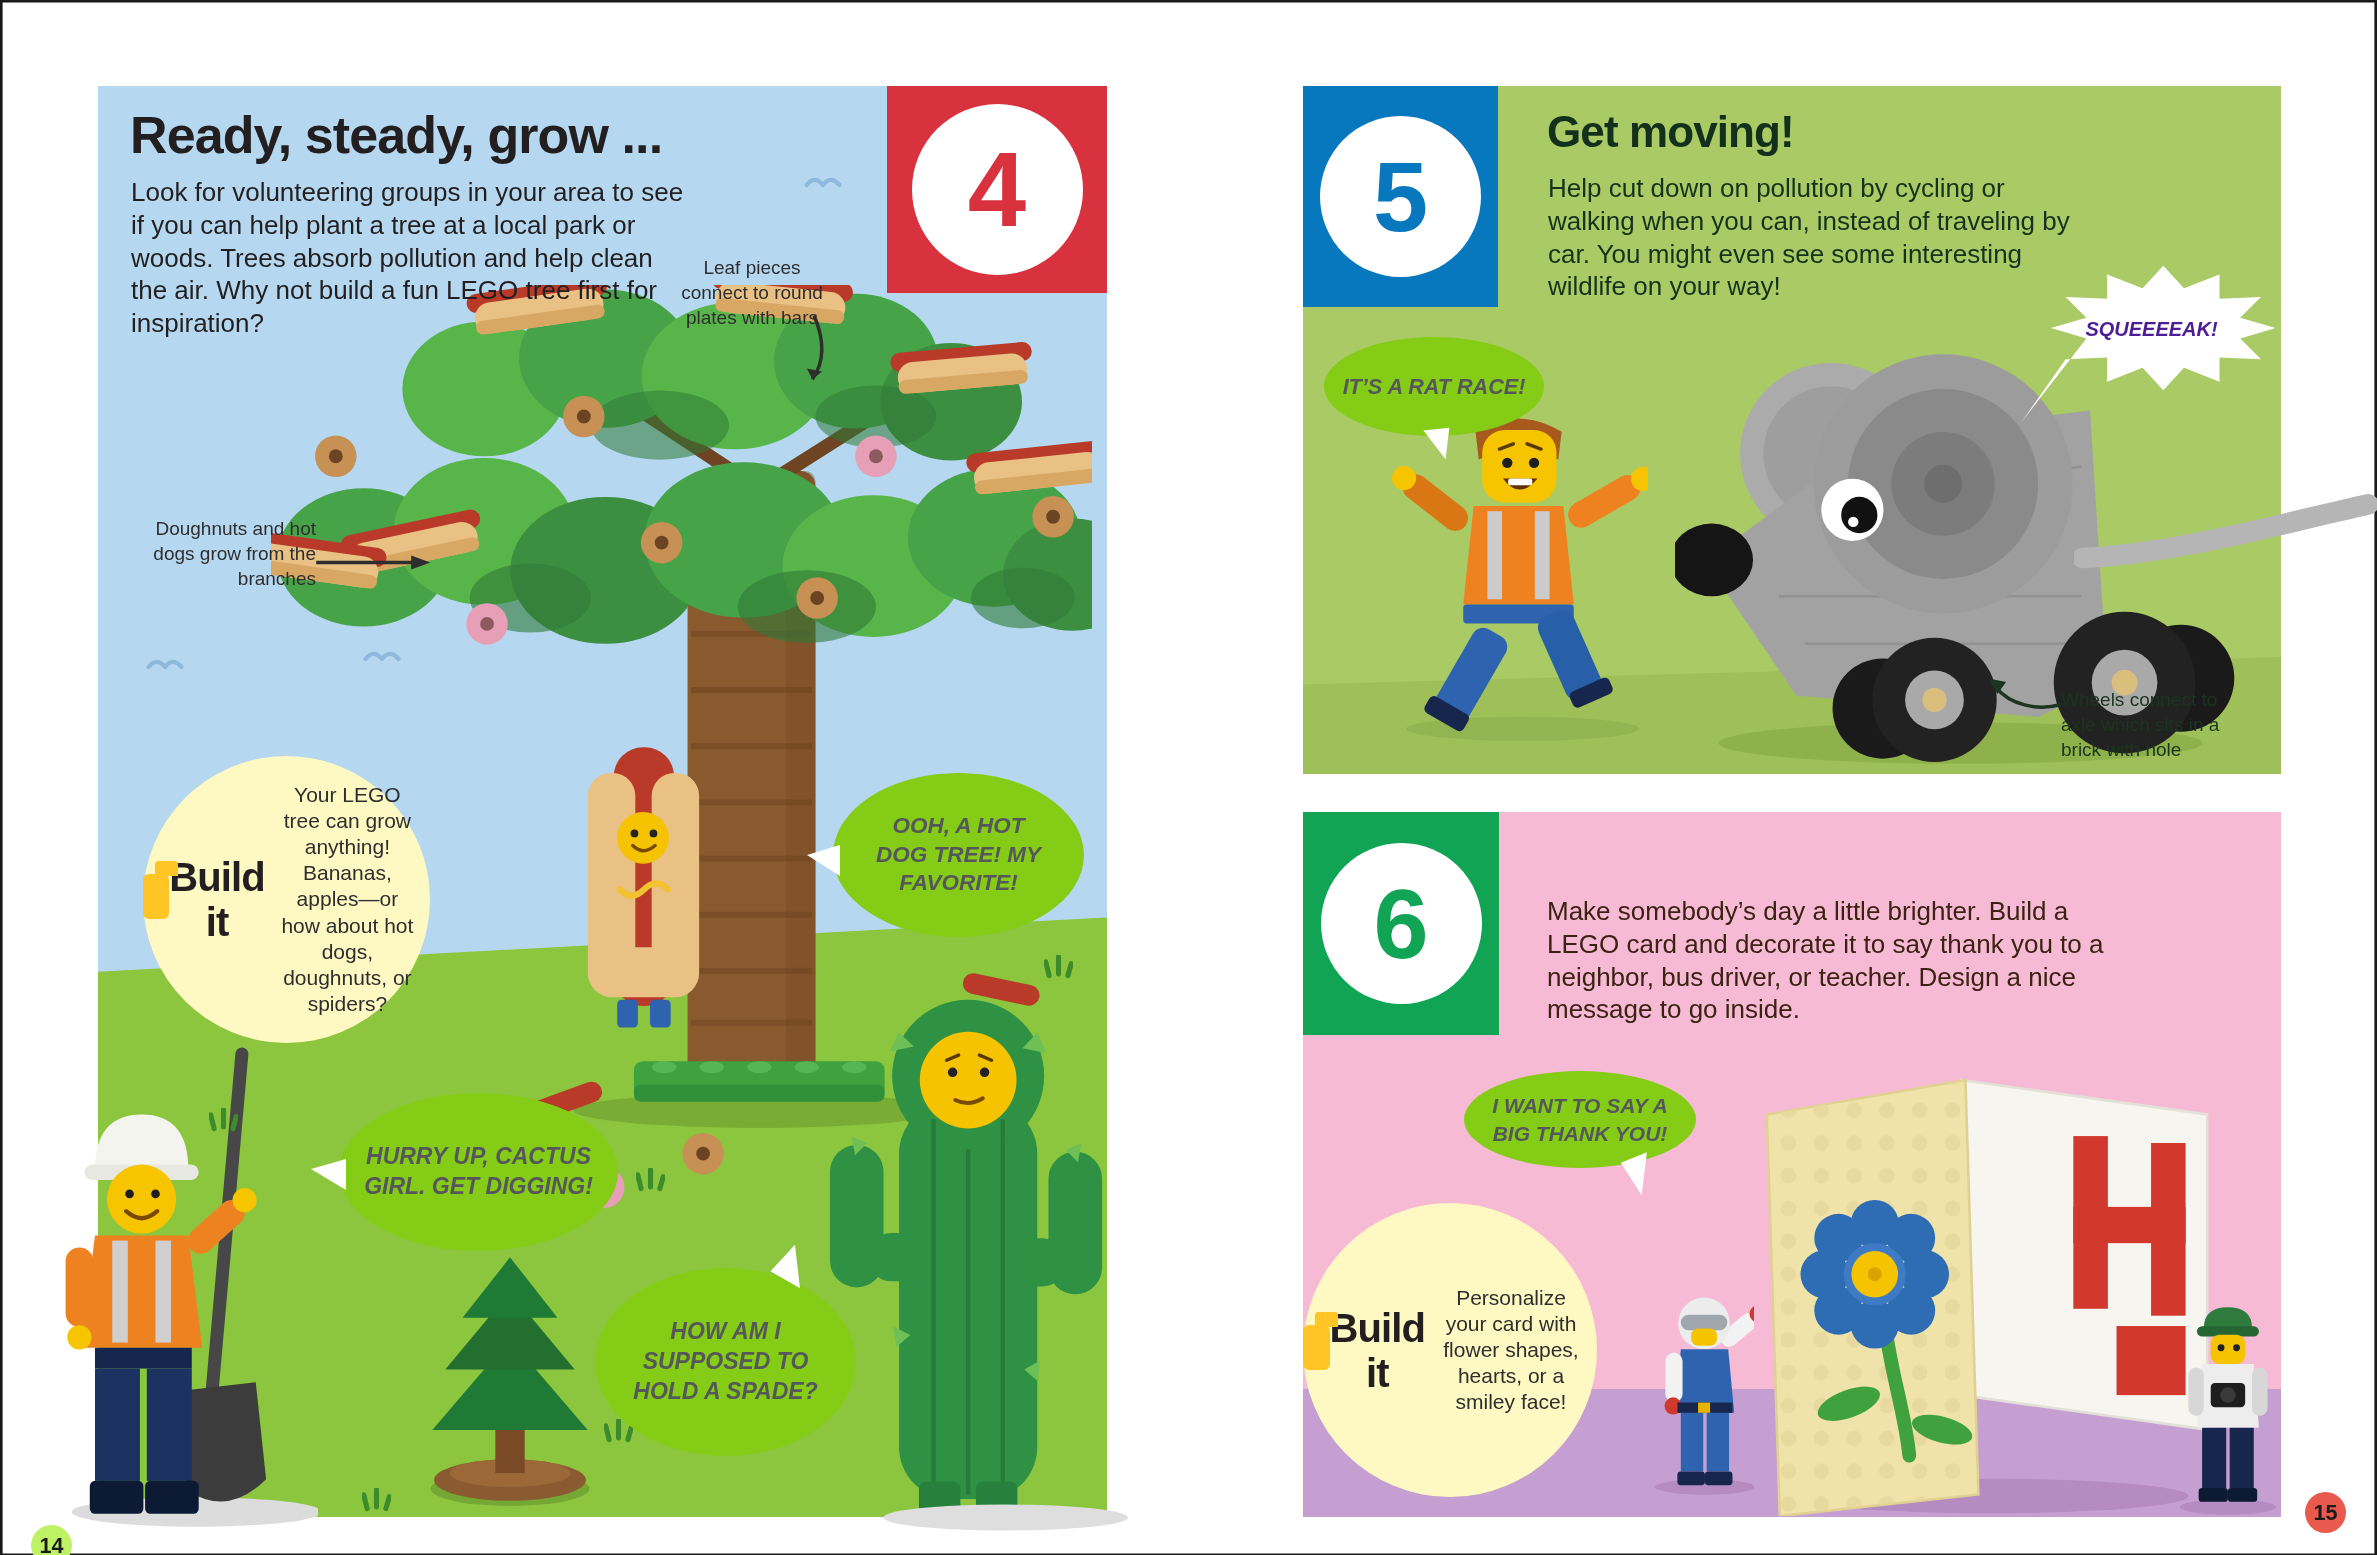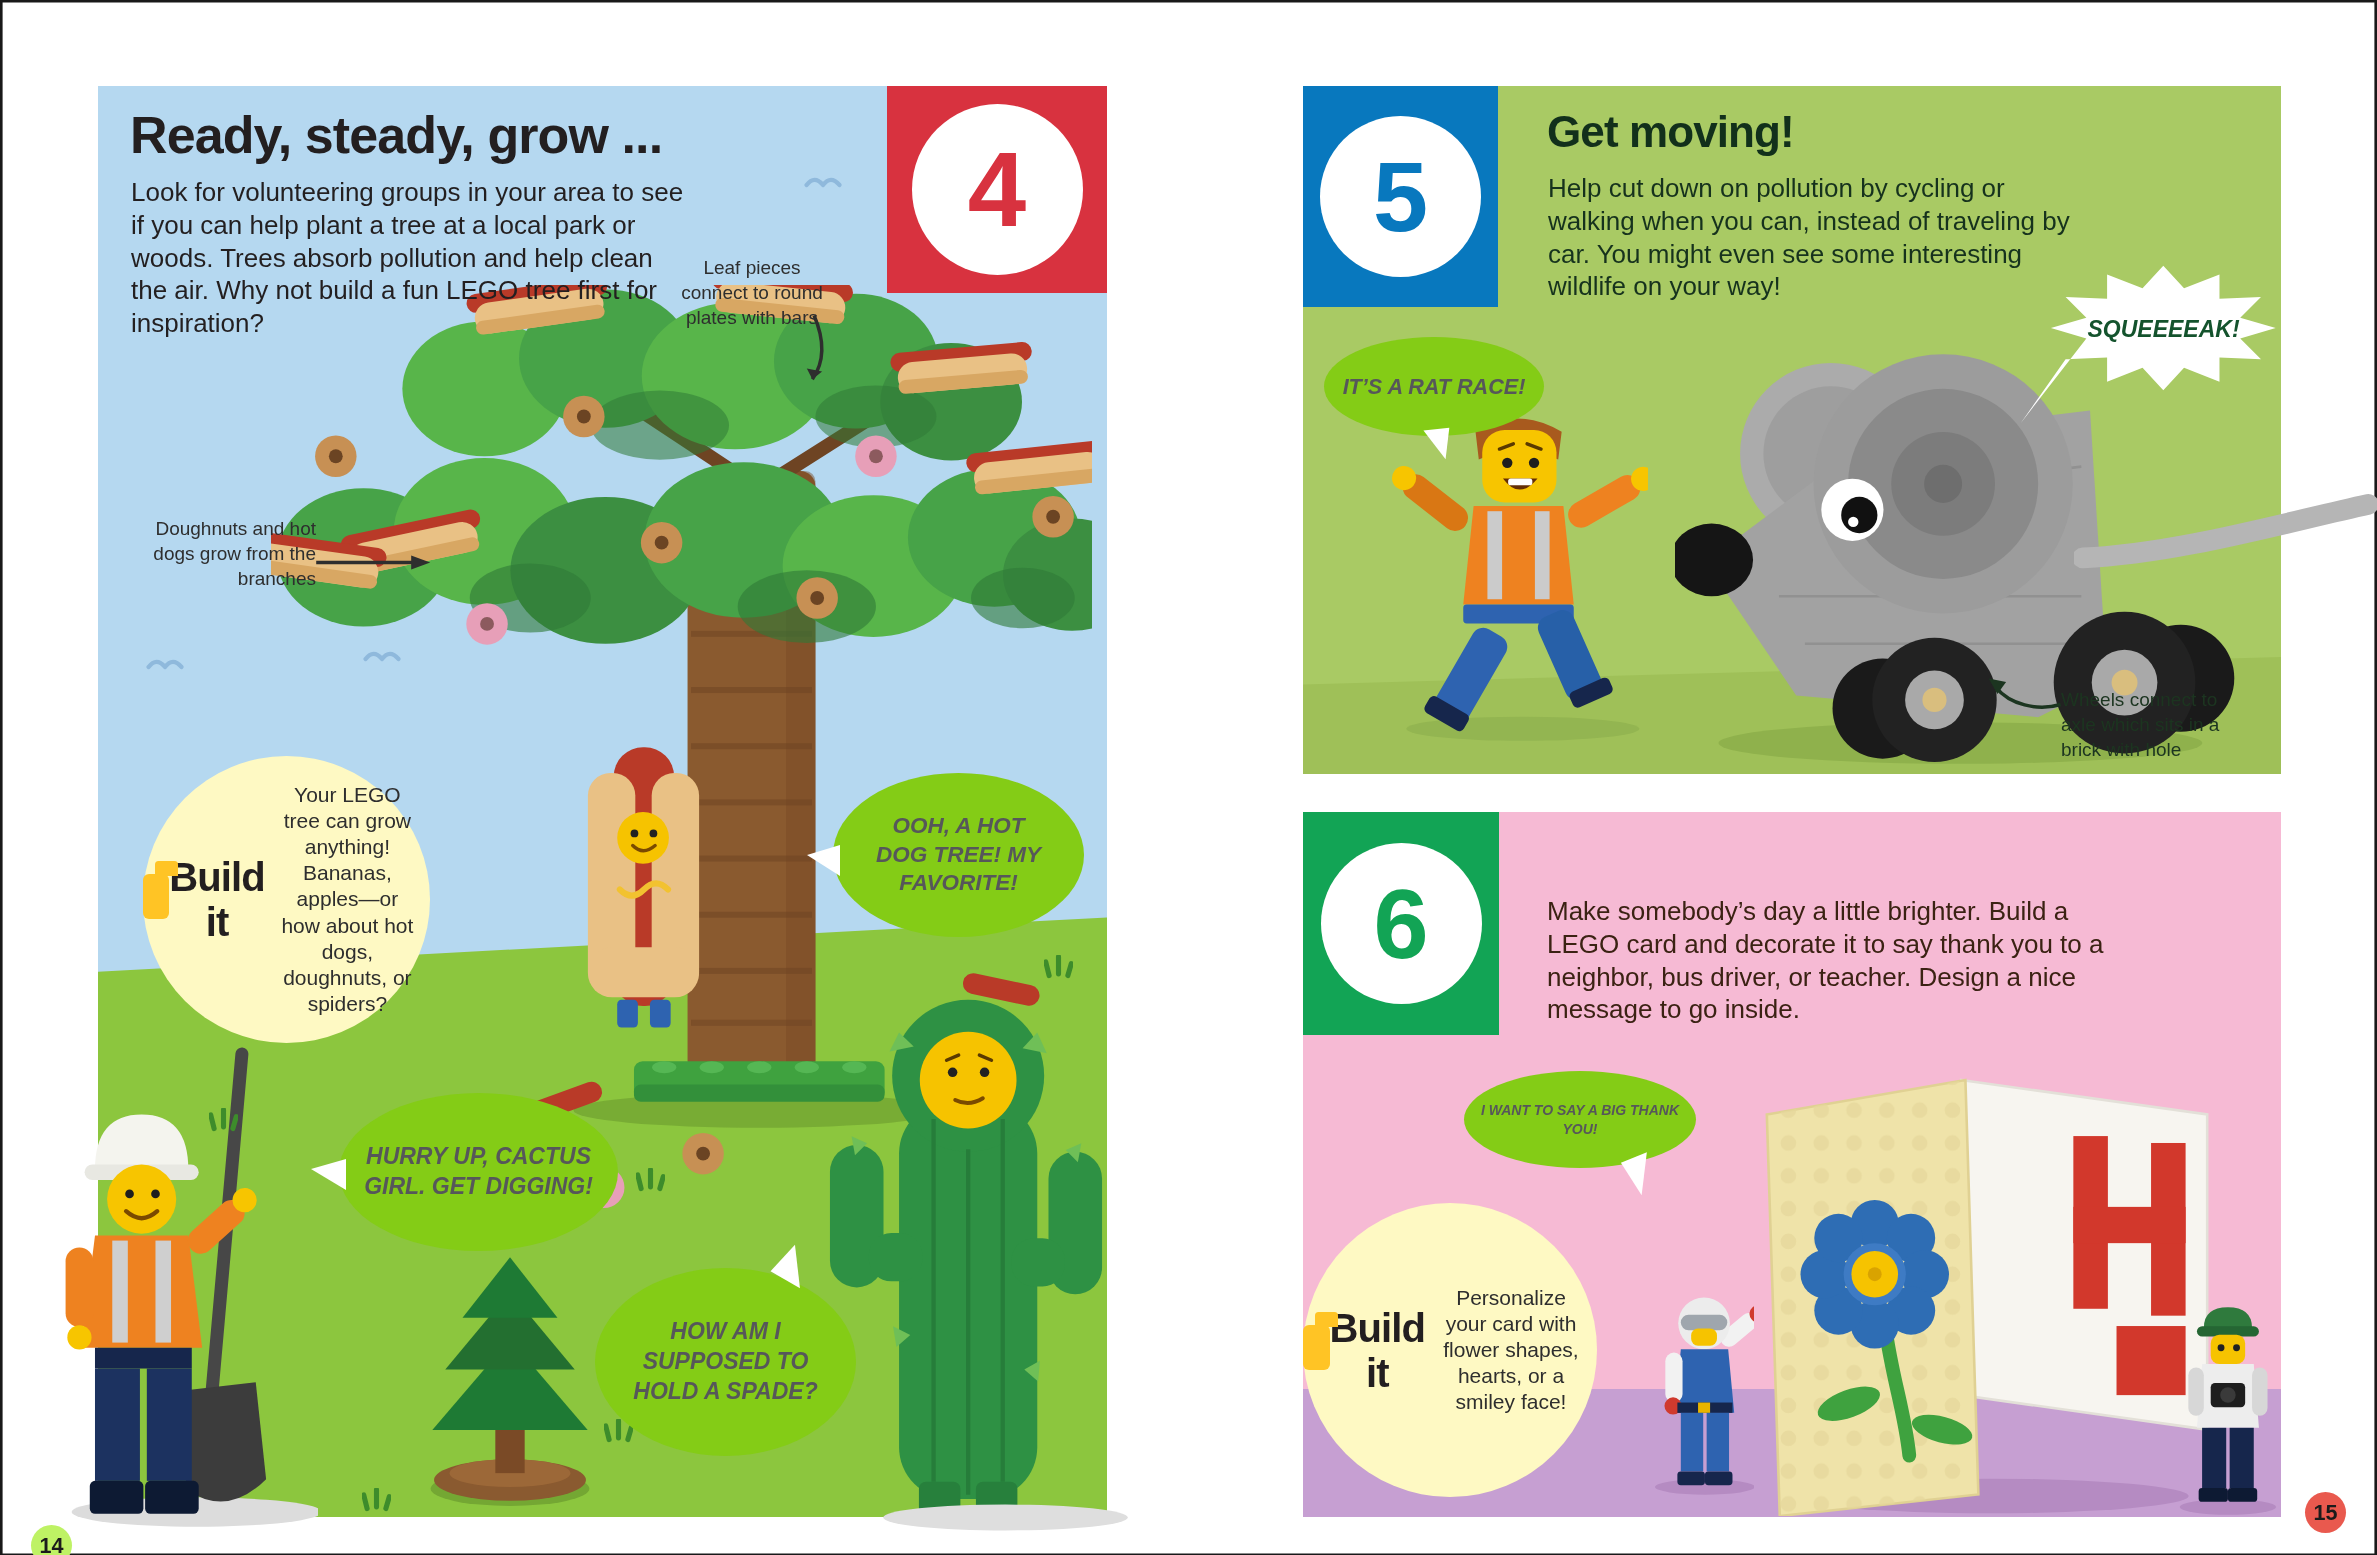--- a/index.html
+++ b/index.html
@@ -42,22 +42,22 @@
   .buildit h3{margin:8.6px 0 7px 0;font-size:40px;color:#231F20;letter-spacing:-0.9px;}
   .buildit p{margin:13px;font-size:21px;line-height:1.24;color:#2E2E2E;}
   .brick{width:47px;height:45px;background:#FFC425;border-radius:6px;position:relative;margin-top:-5.2px;}
   .brick::before{content:"";position:absolute;top:-13px;left:12px;width:22.5px;height:14.7px;
     background:#FFC425;border-radius:3.5px 3.5px 0 0;}
   .page-num{position:absolute;width:41px;height:41px;border-radius:50%;display:flex;align-items:center;
     justify-content:center;font-size:21.6px;font-weight:bold;color:#1B1B1B;}
   .pn-green{left:31px;top:1525px;background:#bef264;}
   .pn-red{left:2305px;top:1492px;background:#E9594E;}
   .star-wrap{position:absolute;left:709px;top:171px;width:268px;height:169px;}
-  .star-wrap span{position:absolute;left:48px;top:36px;width:207px;height:73px;display:flex;
-    align-items:center;justify-content:center;font-style:italic;font-weight:bold;font-size:23px;color:#14532d;}
+  .star-wrap span{position:absolute;left:36px;top:36px;width:207px;height:73px;display:flex;
+    align-items:center;justify-content:center;font-style:italic;font-weight:bold;font-size:20px;color:#4c1d95;}
   svg{display:block;}
   .abs{position:absolute;}
 </style>
 </head>
 <body>
 
 <div class="canvas">
 
   <div class="panel left-panel">
     <div class="grass"></div>
@@ -458,21 +458,21 @@
       <rect x="86" y="78" width="18" height="56" rx="9" fill="#D7D7D7"></rect>
       <rect x="38" y="96" width="40" height="28" rx="5" fill="#1E1E1E"></rect>
       <circle cx="58" cy="110" r="9" fill="#3A3A3A"></circle>
       <rect x="28" y="148" width="28" height="70" fill="#16264C"></rect>
       <rect x="60" y="148" width="28" height="70" fill="#16264C"></rect>
       <rect x="24" y="218" width="34" height="16" rx="4" fill="#0D1A33"></rect>
       <rect x="58" y="218" width="34" height="16" rx="4" fill="#0D1A33"></rect>
     </svg>
 
     
-    <div class="bubble" style="left:161px;top:259px;width:232px;height:97px;font-size:14px;line-height:1.3;">
+    <div class="bubble" style="left:161px;top:259px;width:232px;height:97px;font-size:21px;line-height:1.3;">
       <div class="tail" style="bottom:-26px;right:41px;border-left:7px solid transparent;border-right:21px solid transparent;border-top:38px solid #fff;transform:rotate(-22deg);"></div>
       <span style="width:199px;">I WANT TO SAY A BIG THANK YOU!</span>
     </div>
 
     
     <div class="buildit" style="left:0px;top:391px;width:294px;height:294px;">
       <div class="brick"></div>
       <h3>Build it</h3>
       <p style="width:259px;">Personalize your card with flower shapes, hearts, or a smiley face!</p>
     </div>

